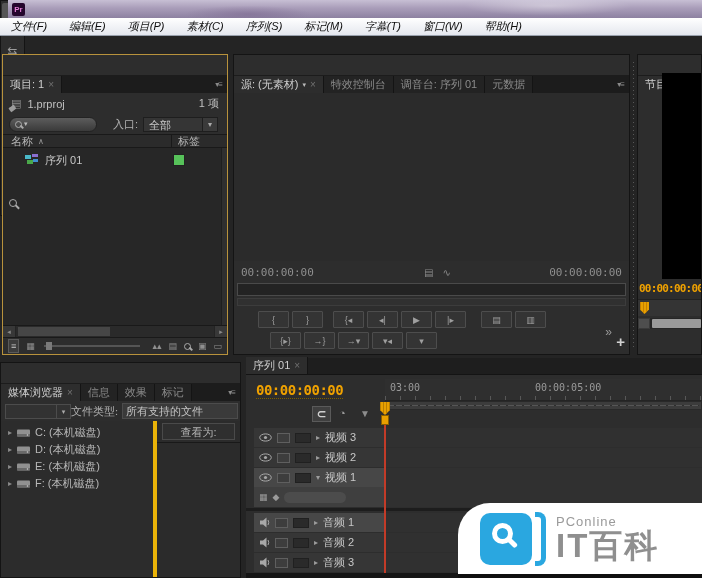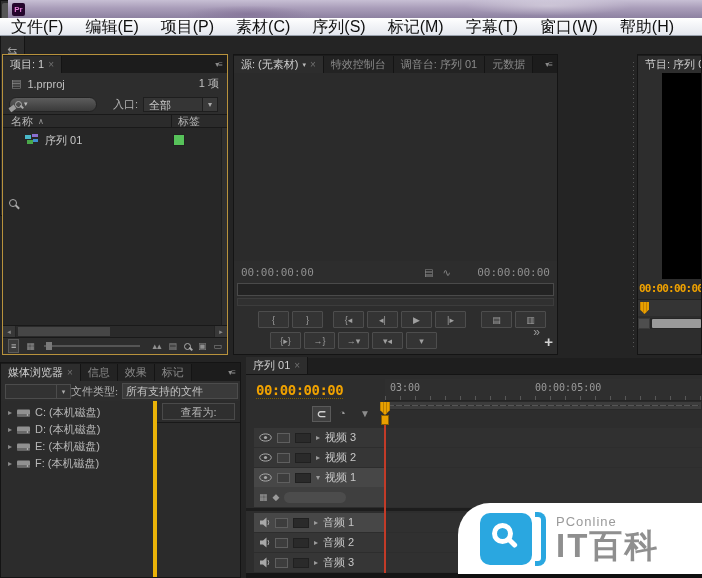--- a/index.html
+++ b/index.html
@@ -14,25 +14,25 @@
       radial-gradient(ellipse 90px 12px at 240px 14px, rgba(120,100,140,.5), transparent 70%),
       linear-gradient(180deg,#c7bfd4 0%,#a99db9 45%,#8d81a1 100%);
     display:flex; align-items:center; gap:6px; padding:0 4px; }
   .pr-badge { width:13px; height:13px; background:#24052c; color:#e07dd2; font-size:8px; font-weight:bold;
     display:flex; align-items:center; justify-content:center; border-radius:2px; flex:0 0 auto; }
   .win-title { font-size:11px; color:#14111f; white-space:nowrap; }
 
   .menubar { position:absolute; left:0; top:18px; width:702px; height:18px;
     background:linear-gradient(#ffffff,#e4e7ee); border-bottom:1px solid #98a0ac;
     display:flex; align-items:center; }
-  .menubar span { font-size:16px; color:#101010; padding:12px 11px; line-height:17px; }
+  .menubar span { font-size:11px; color:#101010; padding:12px 11px; line-height:17px;font-style:italic; }
 
   
   .panel { position:absolute; background:#2d2d2d; border:1px solid #141414; }
-  .tabbar { height:18px; background:#1c1c1c; display:flex; align-items:flex-end; overflow:hidden; }
+  .tabbar { height:18px; background:#1c1c1c; display:flex; align-items:flex-end; overflow:hidden;margin-top:20px; }
   .tab { height:17px; padding:0 7px; font-size:11px; color:#8b8b8b; background:#232323;
     border-right:1px solid #141414; white-space:nowrap; display:flex; align-items:center; gap:4px; }
   .tab.active { background:#2d2d2d; color:#cfcfcf; }
   .tclose { color:#707070; font-size:10px; }
   .pmenu { margin-left:auto; color:#8a8a8a; font-size:8px; padding:0 5px; align-self:center; letter-spacing:-1px; }
   .mono { font-family:"DejaVu Sans Mono","Liberation Mono",monospace; }
 
   
   #project { left:2px; top:54px; width:226px; height:301px; border:1px solid #b8923c; display:flex; flex-direction:column; }
   .prow1 { height:21px; display:flex; align-items:center; gap:6px; padding:0 8px; }
@@ -93,21 +93,21 @@
   #tools { left:220px; top:362px; width:25px; height:216px; background:#2e2e2e; border:1px solid #141414;
     display:flex; flex-direction:column; align-items:center; padding-top:2px; }
   .tool { width:21px; height:19px; display:flex; align-items:center; justify-content:center; color:#9c9c9c; font-size:12px; }
   .tool.active { background:#555; border-radius:2px; }
   .dashedbox { width:11px; height:8px; border:1px dashed #aaa; }
   .razorglyph { transform:skewX(-18deg); font-size:10px; }
   .magtool { width:8px; height:8px; border:1.5px solid #aaa; border-radius:50%; position:relative; }
   .magtool::after { content:""; position:absolute; width:5px; height:1.5px; background:#aaa; transform:rotate(45deg); right:-4px; bottom:-2px; }
 
   
-  #source { left:233px; top:54px; width:325px; height:301px; display:flex; flex-direction:column; }
+  #source { left:233px; top:54px; width:397px; height:301px; display:flex; flex-direction:column; }
   .sviewer { flex:1; background:#2b2b2b; }
   .stc { height:22px; display:flex; align-items:center; padding:0 7px; position:relative; }
   .tcgray { font-size:11px; color:#8f8f8f; }
   .stc .cicons { position:absolute; left:190px; display:flex; gap:9px; color:#8a8a8a; font-size:10px; }
   .stc .rtc { margin-left:auto; }
   .sbar1 { height:13px; border:1px solid #4a4a4a; background:#232323; margin:0 3px; }
   .sbar2 { height:8px; border:1px solid #3c3c3c; background:#303030; margin:2px 3px 0; }
   .stransport { height:48px; position:relative; }
   .trow1 { position:absolute; left:24px; top:5px; display:flex; gap:3px; }
   .trow2 { position:absolute; left:36px; top:26px; display:flex; gap:3px; }

